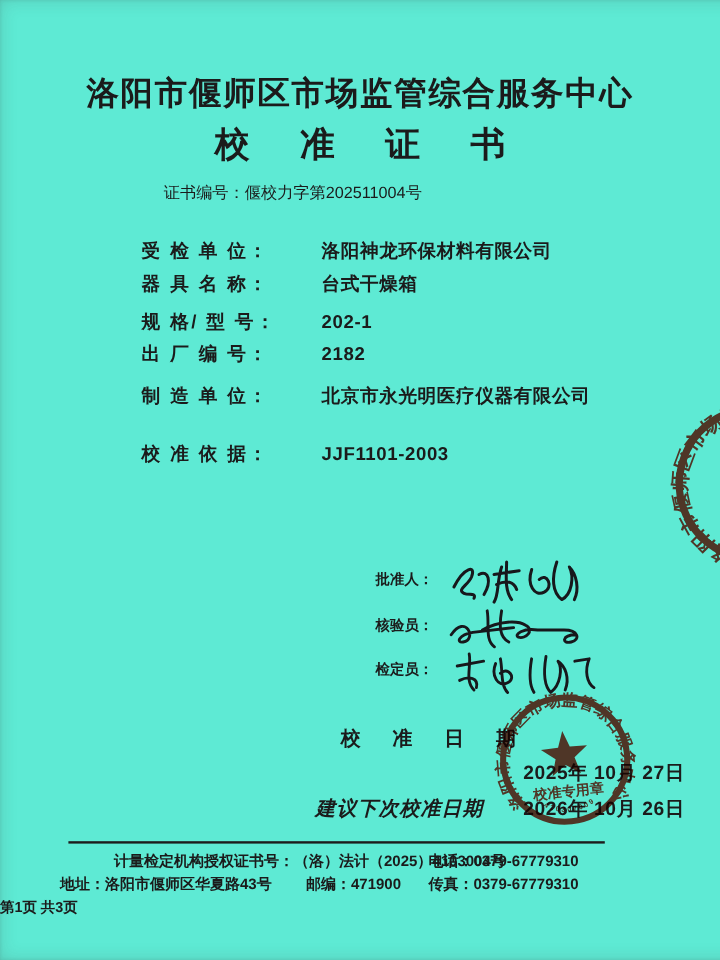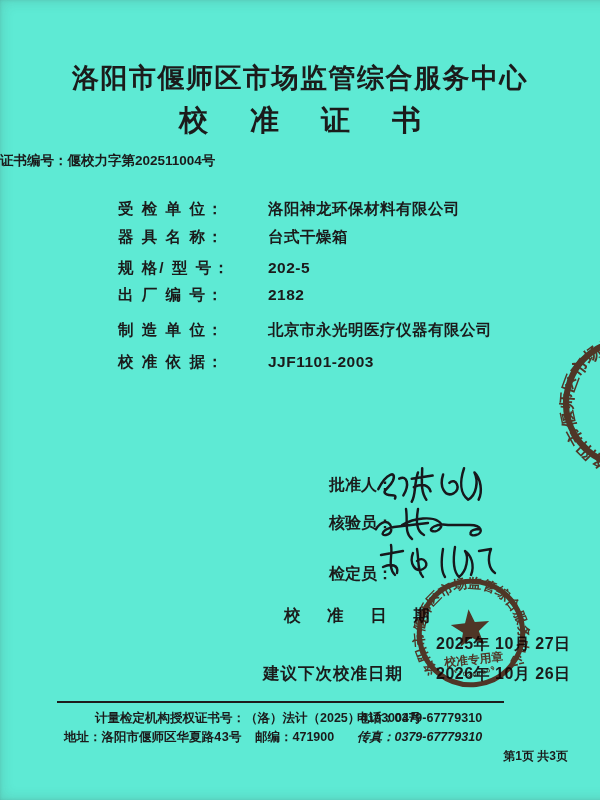--- a/index.html
+++ b/index.html
@@ -12,43 +12,43 @@
   .page{
     position:relative;width:600px;height:800px;background:#5eead4;
     overflow:hidden;
     box-shadow:inset 0 0 14px rgba(60,60,60,.18), inset 0 0 3px rgba(60,60,60,.15);
     padding-left:26px;
   }
   .abs{position:absolute;}
   
   .org-name{top:60px;left:0;width:600px;text-align:center;font-size:27px;font-weight:700;letter-spacing:1.5px;}
   .doc-title{top:101px;left:0;width:600px;text-align:center;font-size:29px;font-weight:700;letter-spacing:17px;text-indent:17px;}
-  .cert-line{top:152px;left:0;width:488px;font-size:13.5px;font-weight:700;}
+  .cert-line{top:152px;left:0;width:488px;text-align:center;font-size:13.5px;font-weight:400;}
   
   .frow{left:118px;width:460px;height:22px;font-size:15.5px;font-weight:700;white-space:nowrap;}
   .frow .lbl{display:inline-block;width:150px;letter-spacing:2px;}
   .frow .val{display:inline-block;letter-spacing:.5px;}
-  .fr0{top:199px;} .fr1{top:227px;} .fr2{top:258px;} .fr3{top:285px;} .fr4{top:320px;} .fr5{top:352px;}
+  .fr0{top:199px;} .fr1{top:227px;} .fr2{top:258px;} .fr3{top:285px;} .fr4{top:320px;} .fr5{top:368px;}
   
-  .sig-lbl{left:329px;font-size:16px;font-weight:700;white-space:nowrap;}
-  .sl0{top:475px;} .sl1{top:513px;} .sl2{top:550px;margin-top:14px;}
+  .sig-lbl{left:313px;font-size:12px;font-weight:700;white-space:nowrap;}
+  .sl0{top:475px;} .sl1{top:513px;} .sl2{top:550px;}
   .sig-svg{stroke:#17181c;fill:none;stroke-width:2.4;stroke-linecap:round;stroke-linejoin:round;}
   
   .date-lbl{font-size:16.5px;font-weight:700;white-space:nowrap;}
   .date-val{font-size:16px;font-weight:700;white-space:nowrap;letter-spacing:.5px;}
   .d0l{top:605px;left:284px;letter-spacing:11px;}
   .d0v{top:634px;left:436px;}
-  .d1l{top:663px;left:263px;letter-spacing:1px;}
+  .d1l{top:663px;left:263px;letter-spacing:1px;font-style:italic;}
   .d1v{top:664px;left:436px;}
   
   .foot-rule{top:701px;left:57px;width:447px;border-top:2.2px solid #1d1d1d;}
   .fline{font-size:12.5px;font-weight:700;white-space:nowrap;}
   .f1a{top:710px;left:62px;margin-left:33px;} .f1b{top:710px;left:357px;}
-  .f2a{top:729px;left:64px;font-family:Liberation Mono, monospace;} .f2b{top:729px;left:255px;} .f2c{top:729px;left:357px;font-style:italic;}
-  .fpage{top:748px;left:0;width:536px;text-align:right;font-size:12px;font-weight:700;margin-left:32px;}
+  .f2a{top:729px;left:50px;} .f2b{top:729px;left:255px;} .f2c{top:729px;left:357px;}
+  .fpage{top:748px;left:0;width:536px;text-align:left;font-size:12px;font-weight:700;}
   
   .seal{color:#d22a1c;mix-blend-mode:multiply;opacity:.92;}
   .seal-main{top:573px;left:411px;width:120px;height:120px;transform:rotate(-6deg);}
   .seal-side{top:330px;left:556px;width:146px;height:146px;transform:rotate(-30deg);}
   .seal svg{width:100%;height:100%;display:block;}
   .seal text{font-family:"Liberation Sans","DejaVu Sans",sans-serif;font-weight:700;fill:currentColor;}
 </style>
 </head>
 <body>
 
@@ -58,21 +58,21 @@
   <div class="abs doc-title">校 准 证 书</div>
   <div class="abs cert-line">证书编号：偃校力字第202511004号</div>
 
   <div class="abs frow fr0">
     <span class="lbl">受 检 单 位：</span><span class="val">洛阳神龙环保材料有限公司</span>
   </div>
   <div class="abs frow fr1">
     <span class="lbl">器 具 名 称：</span><span class="val">台式干燥箱</span>
   </div>
   <div class="abs frow fr2">
-    <span class="lbl">规 格/ 型 号：</span><span class="val">202-5</span>
+    <span class="lbl">规 格/ 型 号：</span><span class="val">202-1</span>
   </div>
   <div class="abs frow fr3">
     <span class="lbl">出 厂 编 号：</span><span class="val">2182</span>
   </div>
   <div class="abs frow fr4">
     <span class="lbl">制 造 单 位：</span><span class="val">北京市永光明医疗仪器有限公司</span>
   </div>
   <div class="abs frow fr5">
     <span class="lbl">校 准 依 据：</span><span class="val">JJF1101-2003</span>
   </div>

